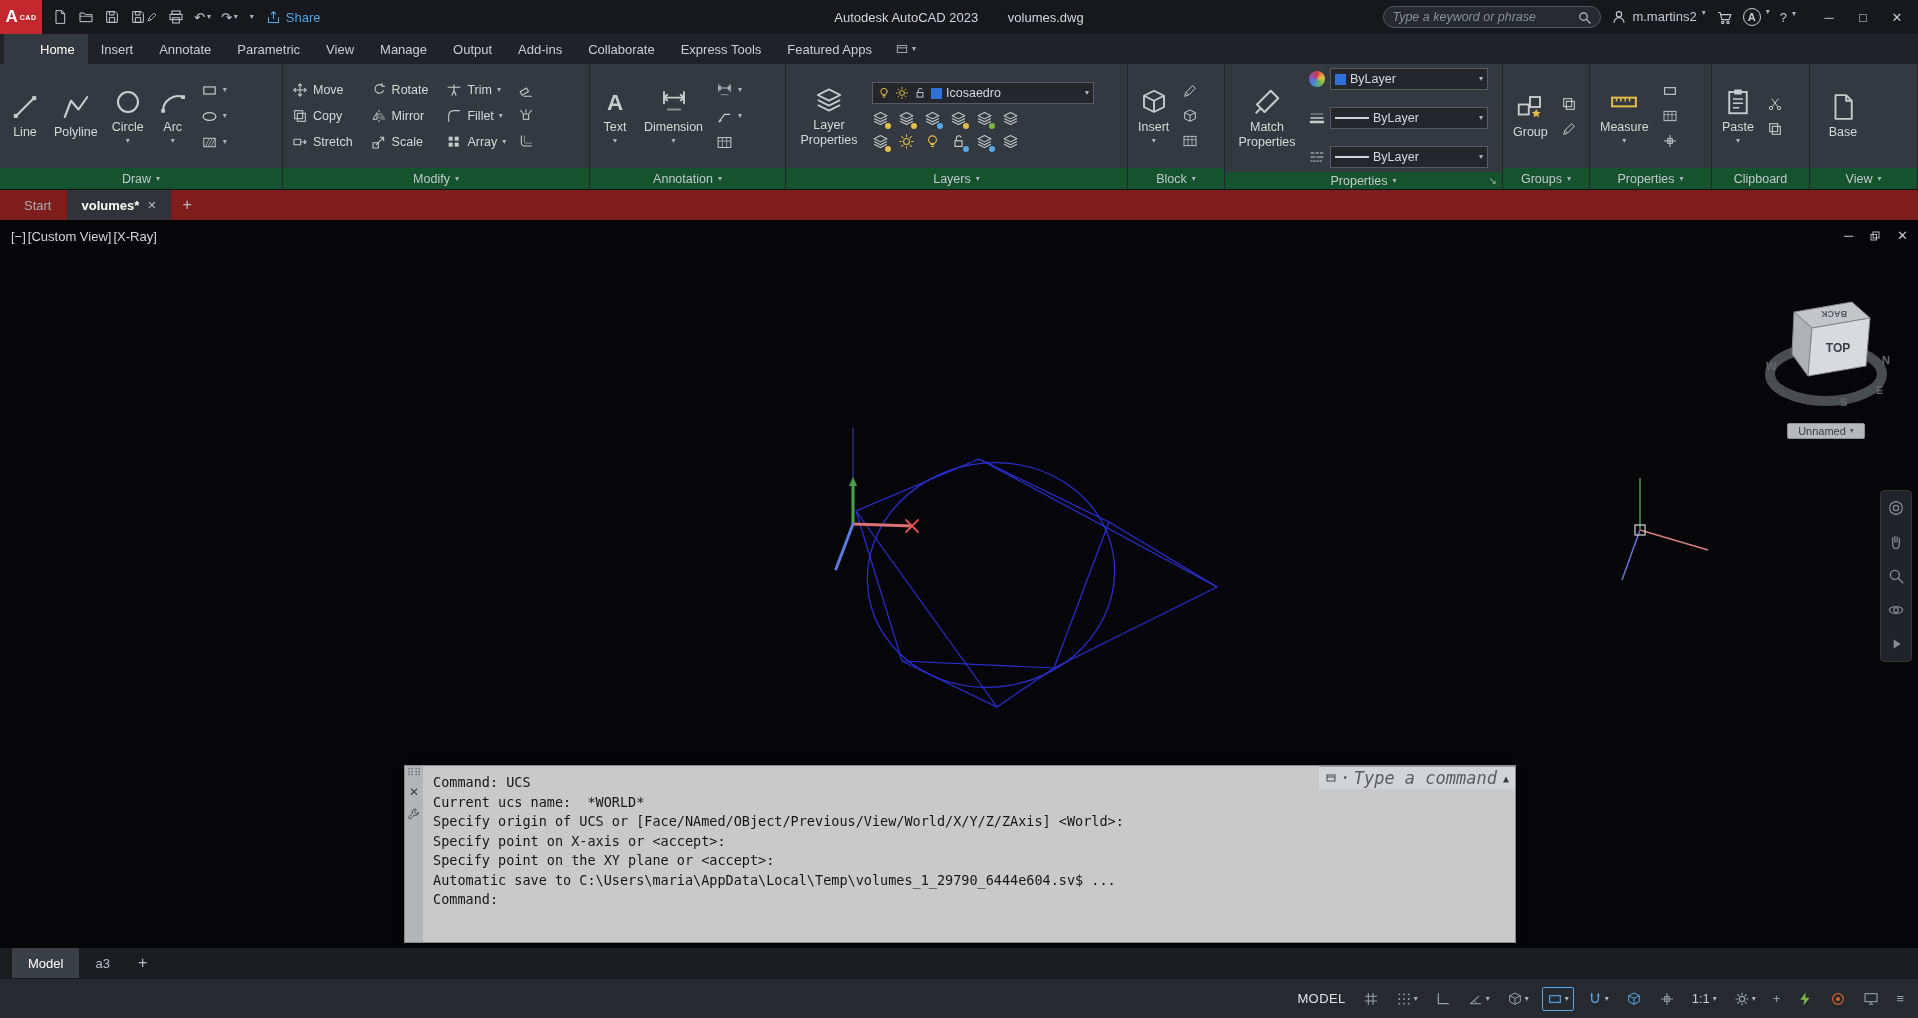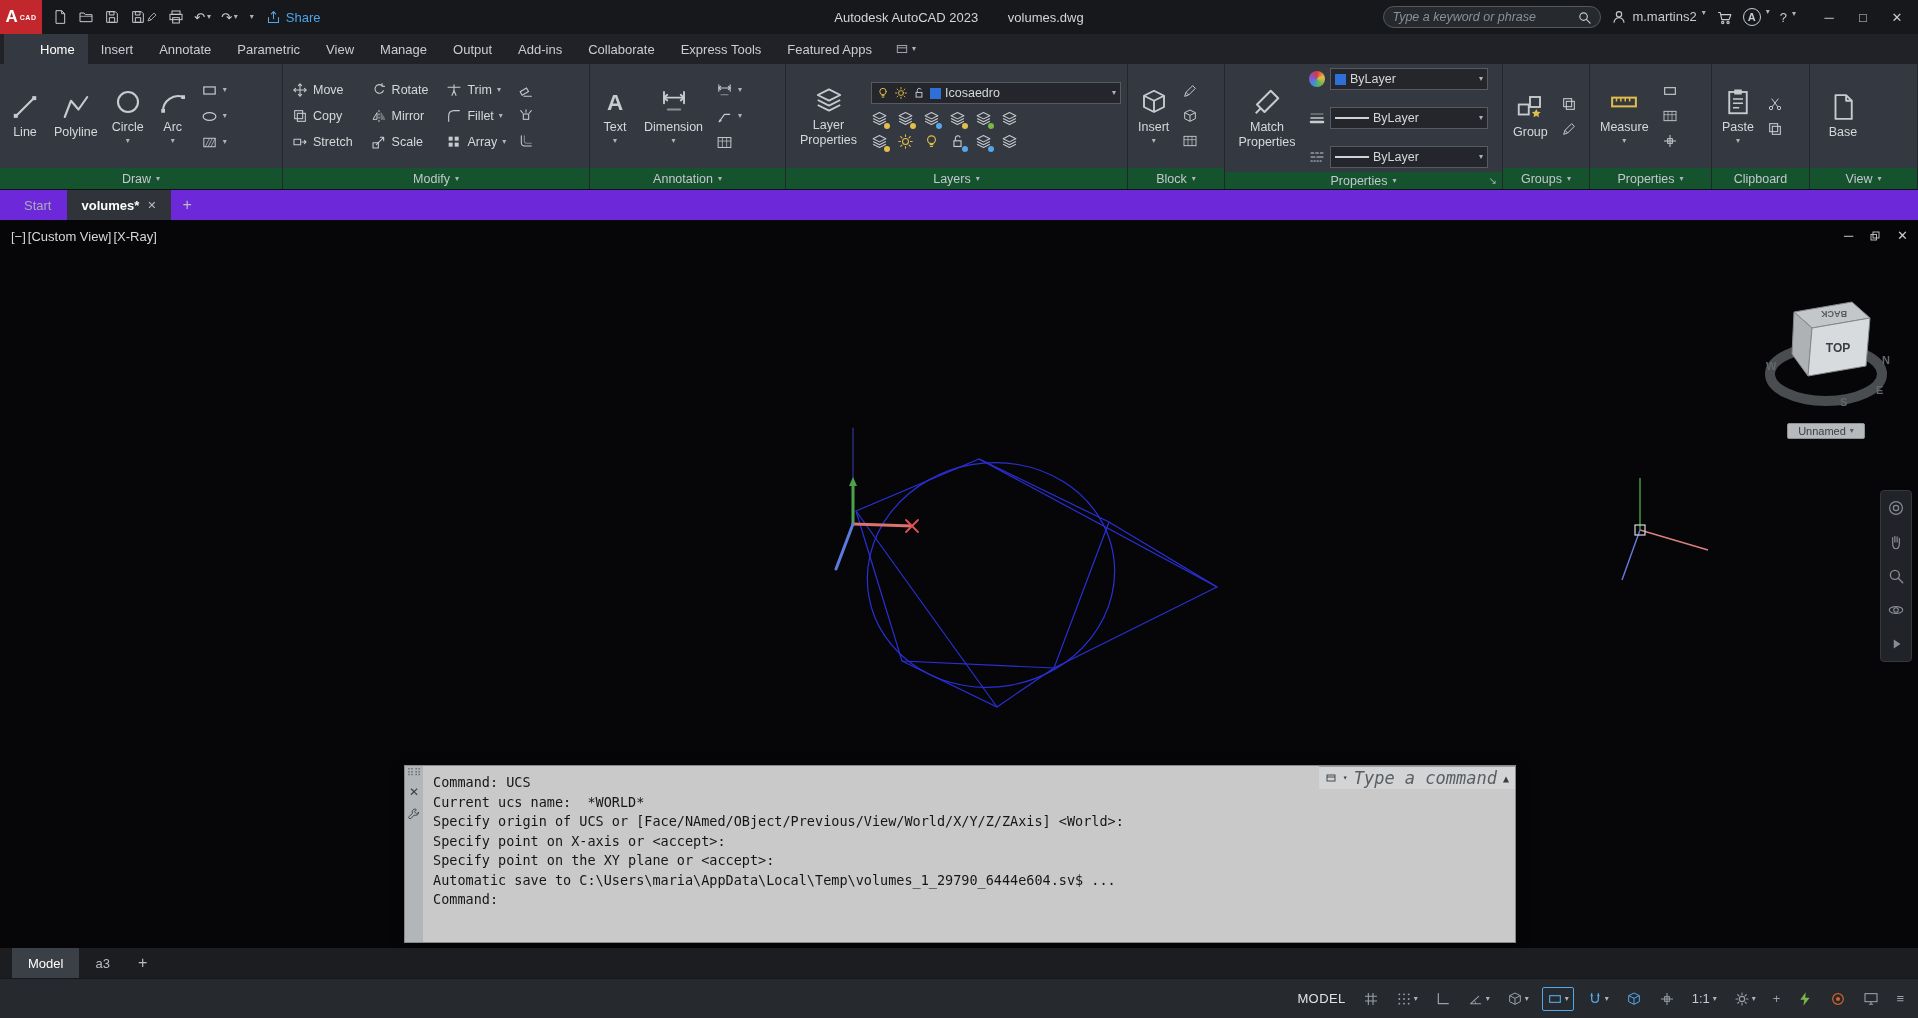--- a/index.html
+++ b/index.html
@@ -57,21 +57,21 @@
   .layerrows { display:flex; flex-direction:column; gap:6px; }
   .ltools { display:flex; gap:9px; align-items:center; }
   .ltool { position:relative; display:flex; }
   .ldot { position:absolute; right:-2px; bottom:-2px; width:6px; height:6px; border-radius:50%; }
   .proprows { display:flex; flex-direction:column; gap:17px; }
   .proprow { display:flex; align-items:center; gap:5px; }
   .colorball { width:16px; height:16px; border-radius:50%; background:conic-gradient(#d23b3b,#e3bd49,#6db54a,#3f8fd4,#8c52c8,#d23b3b); }
   .launcher { position:absolute; right:5px; font-size:10px; color:#aab0b6; }
 
   
-  .filetabs { height:30px; background:#6d28d9; display:flex; align-items:stretch; padding-left:10px; gap:2px; flex:0 0 auto; }
+  .filetabs { height:30px; background:#7f1d1d; display:flex; align-items:stretch; padding-left:10px; gap:2px; flex:0 0 auto; }
   .ftab { display:flex; align-items:center; gap:8px; padding:0 14px; color:#a9adb3; font-size:13px; }
   .ftab.active { background:#30343a; color:#fff; font-weight:bold; }
   .ftab .x { font-size:11px; color:#b9bdc2; font-weight:normal; }
   .ftab-plus { display:flex; align-items:center; padding:0 10px; color:#b9bdc2; font-size:16px; }
 
   
   .canvas { position:relative; height:728px; background:#060608; flex:0 0 auto; overflow:hidden; }
   .drawing { position:absolute; left:0; top:0; }
   .vp-label { position:absolute; left:10px; top:9px; display:flex; gap:0; color:#d4d7da; font-size:13px; }
   .vp-label span { padding:0 1px; }
@@ -788,21 +788,21 @@
 
     <div class="panel" style="width:342px">
       <div class="pbody">
         <div class="rbig" style="width:74px">
           <svg class="ic i30 ltgray">
               <use href="#s-stack"></use>
             </svg>
           <span class="rlb">Layer Properties</span>
         </div>
         <div class="layerrows">
-          <div class="combo" style="width:250px">
+          <div class="combo" style="width:222px">
             <svg class="ic i14 yellow">
                 <use href="#s-bulb"></use>
               </svg>
             <svg class="ic i14 yellow">
                 <use href="#s-sun"></use>
               </svg>
             <svg class="ic i14 ltgray">
                 <use href="#s-lock"></use>
               </svg>
             <span class="swatch"></span>

